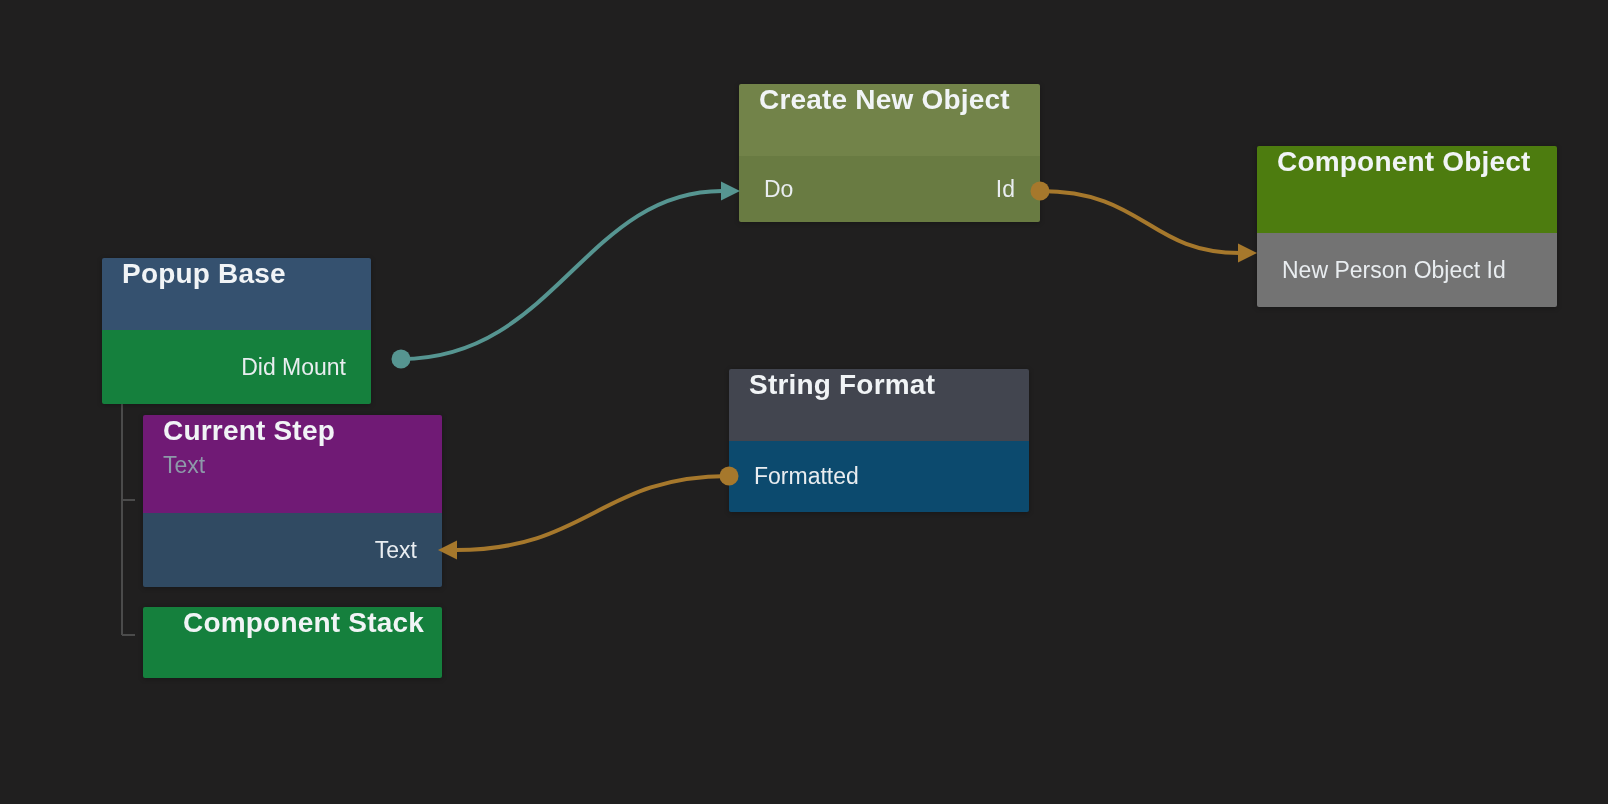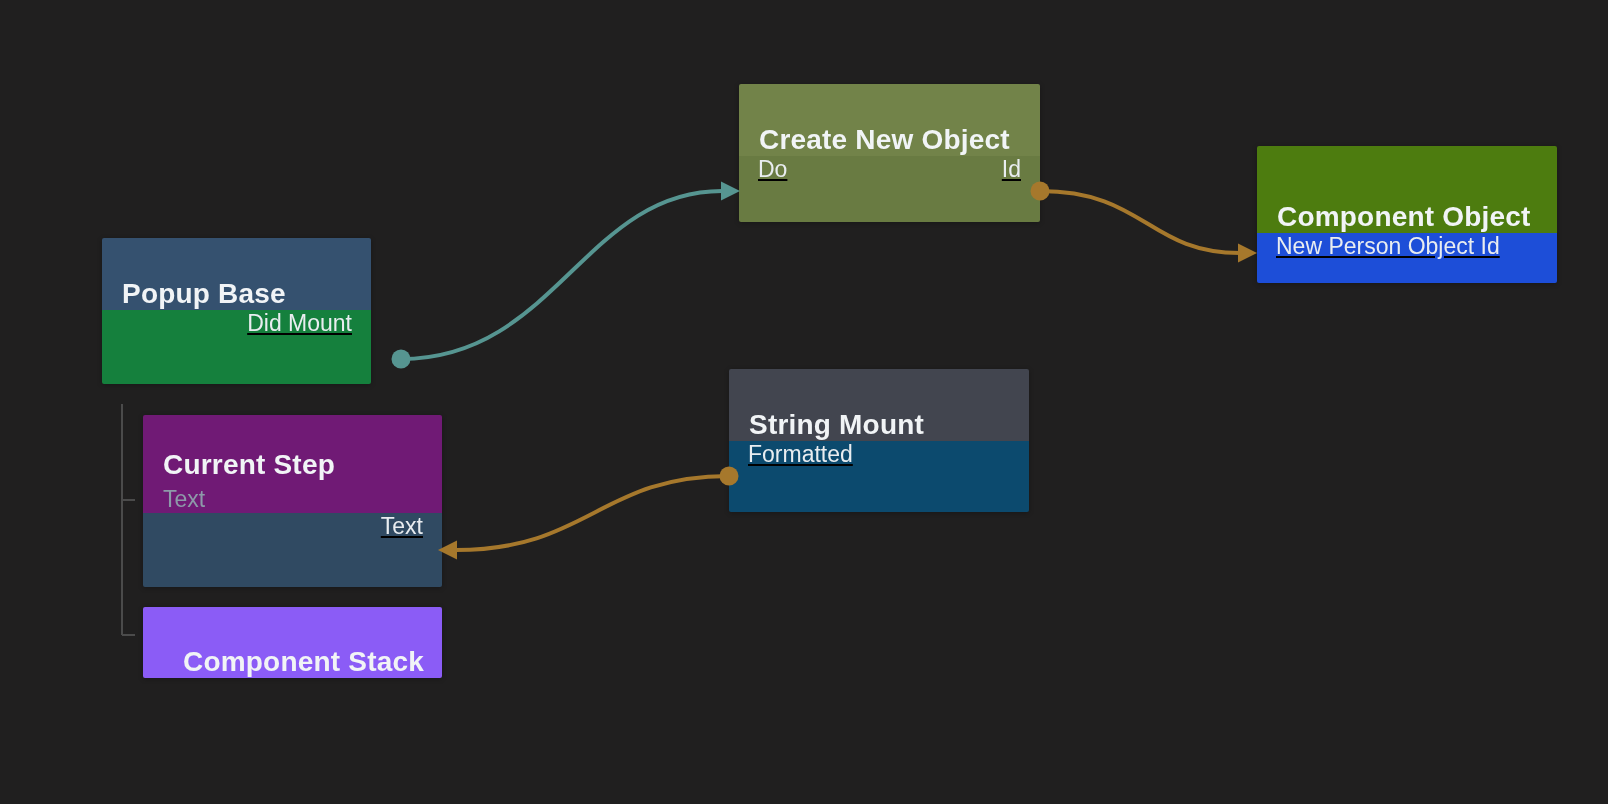--- a/index.html
+++ b/index.html
@@ -9,42 +9,41 @@
 
   .node {
     position:absolute;
     border-radius:2px;
     overflow:hidden;
     box-shadow:0 1px 5px rgba(0,0,0,0.28);
   }
   .node-header {
     display:flex;
     flex-direction:column;
-    justify-content:flex-end;
+    justify-content:flex-start;
     padding:0 20px;
   }
   .node-title {
     font-size:28px;
     font-weight:600;
     color:#f1f4f6;
     letter-spacing:0.2px;
     white-space:nowrap;
   }
   .node-subtitle {
     font-size:23px;
     font-weight:400;
     color:#8d99a9;
     margin-top:5px;
     white-space:nowrap;
   }
   .node-body {
     display:flex;
-    align-items:flex-start;
-    padding:0 19px;
-    text-decoration:underline;
+    align-items:center;
+    padding:0 25px;
   }
   .node-body.align-right { justify-content:flex-end; }
   .node-body.space-between { justify-content:space-between; }
   .port-label {
     font-size:23px;
     font-weight:400;
     color:#e9edf0;
     white-space:nowrap;
   }
   .wires {
@@ -58,69 +57,69 @@
 <body>
 
 <div class="canvas" style="background: rgb(32, 31, 31);">
 
   <svg class="wires" width="1608" height="804">
     <path d="M122 404 V635" fill="none" stroke-width="2" stroke="#4b4b4b"></path>
     <path d="M122 500 H135" fill="none" stroke-width="2" stroke="#4b4b4b"></path>
     <path d="M122 635 H135" fill="none" stroke-width="2" stroke="#4b4b4b"></path>
   </svg>
 
-  <div class="node" style="left:102px; top:238px; width:269px;">
+  <div class="node" style="left:102px; top:258px; width:269px;">
     <div class="node-header" style="height: 72px; background: rgb(53, 81, 111);">
       <span class="node-title">Popup Base</span>
     </div>
     <div class="node-body align-right" style="height: 74px; background: #15803d;">
       <span class="port-label">Did Mount</span>
     </div>
   </div>
 
   <div class="node" style="left:143px; top:415px; width:299px;">
     <div class="node-header" style="height: 98px; background: #701a75;">
       <span class="node-title">Current Step</span>
       <span class="node-subtitle">Text</span>
     </div>
     <div class="node-body align-right" style="height: 74px; background: rgb(48, 74, 98);">
       <span class="port-label">Text</span>
     </div>
   </div>
 
   <div class="node" style="left:143px; top:607px; width:299px;">
-    <div class="node-header" style="height: 71px; background: #8b5cf6; padding-left: 40px;">
+    <div class="node-header" style="height: 71px; background: #15803d; padding-left: 40px;">
       <span class="node-title">Component Stack</span>
     </div>
   </div>
 
   <div class="node" style="left:739px; top:84px; width:301px;">
     <div class="node-header" style="height: 72px; background: rgb(114, 131, 73);">
       <span class="node-title">Create New Object</span>
     </div>
     <div class="node-body space-between" style="height: 66px; background: rgb(105, 123, 66);">
       <span class="port-label">Do</span>
       <span class="port-label">Id</span>
     </div>
   </div>
 
   <div class="node" style="left:729px; top:369px; width:300px;">
     <div class="node-header" style="height: 72px; background: rgb(66, 69, 79);">
-      <span class="node-title">String Mount</span>
+      <span class="node-title">String Format</span>
     </div>
     <div class="node-body" style="height: 71px; background: #0c4a6e;">
       <span class="port-label">Formatted</span>
     </div>
   </div>
 
   <div class="node" style="left:1257px; top:146px; width:300px;">
     <div class="node-header" style="height: 87px; background: #4d7c0f;">
       <span class="node-title">Component Object</span>
     </div>
-    <div class="node-body" style="height: 50px; background: #1d4ed8;">
+    <div class="node-body" style="height: 74px; background: #737373;">
       <span class="port-label">New Person Object Id</span>
     </div>
   </div>
 
   <svg class="wires" width="1608" height="804">
 
     <g class="hit">
       <path d="M401 359 C555 359 585 191 722 191" fill="none" stroke-width="4" stroke-linecap="round" stroke="#569591"></path>
       <polygon points="740,191 721,181.5 721,200.5" fill="#569591"></polygon>
       <circle cx="401" cy="359" r="9.5" fill="#569591"></circle>

